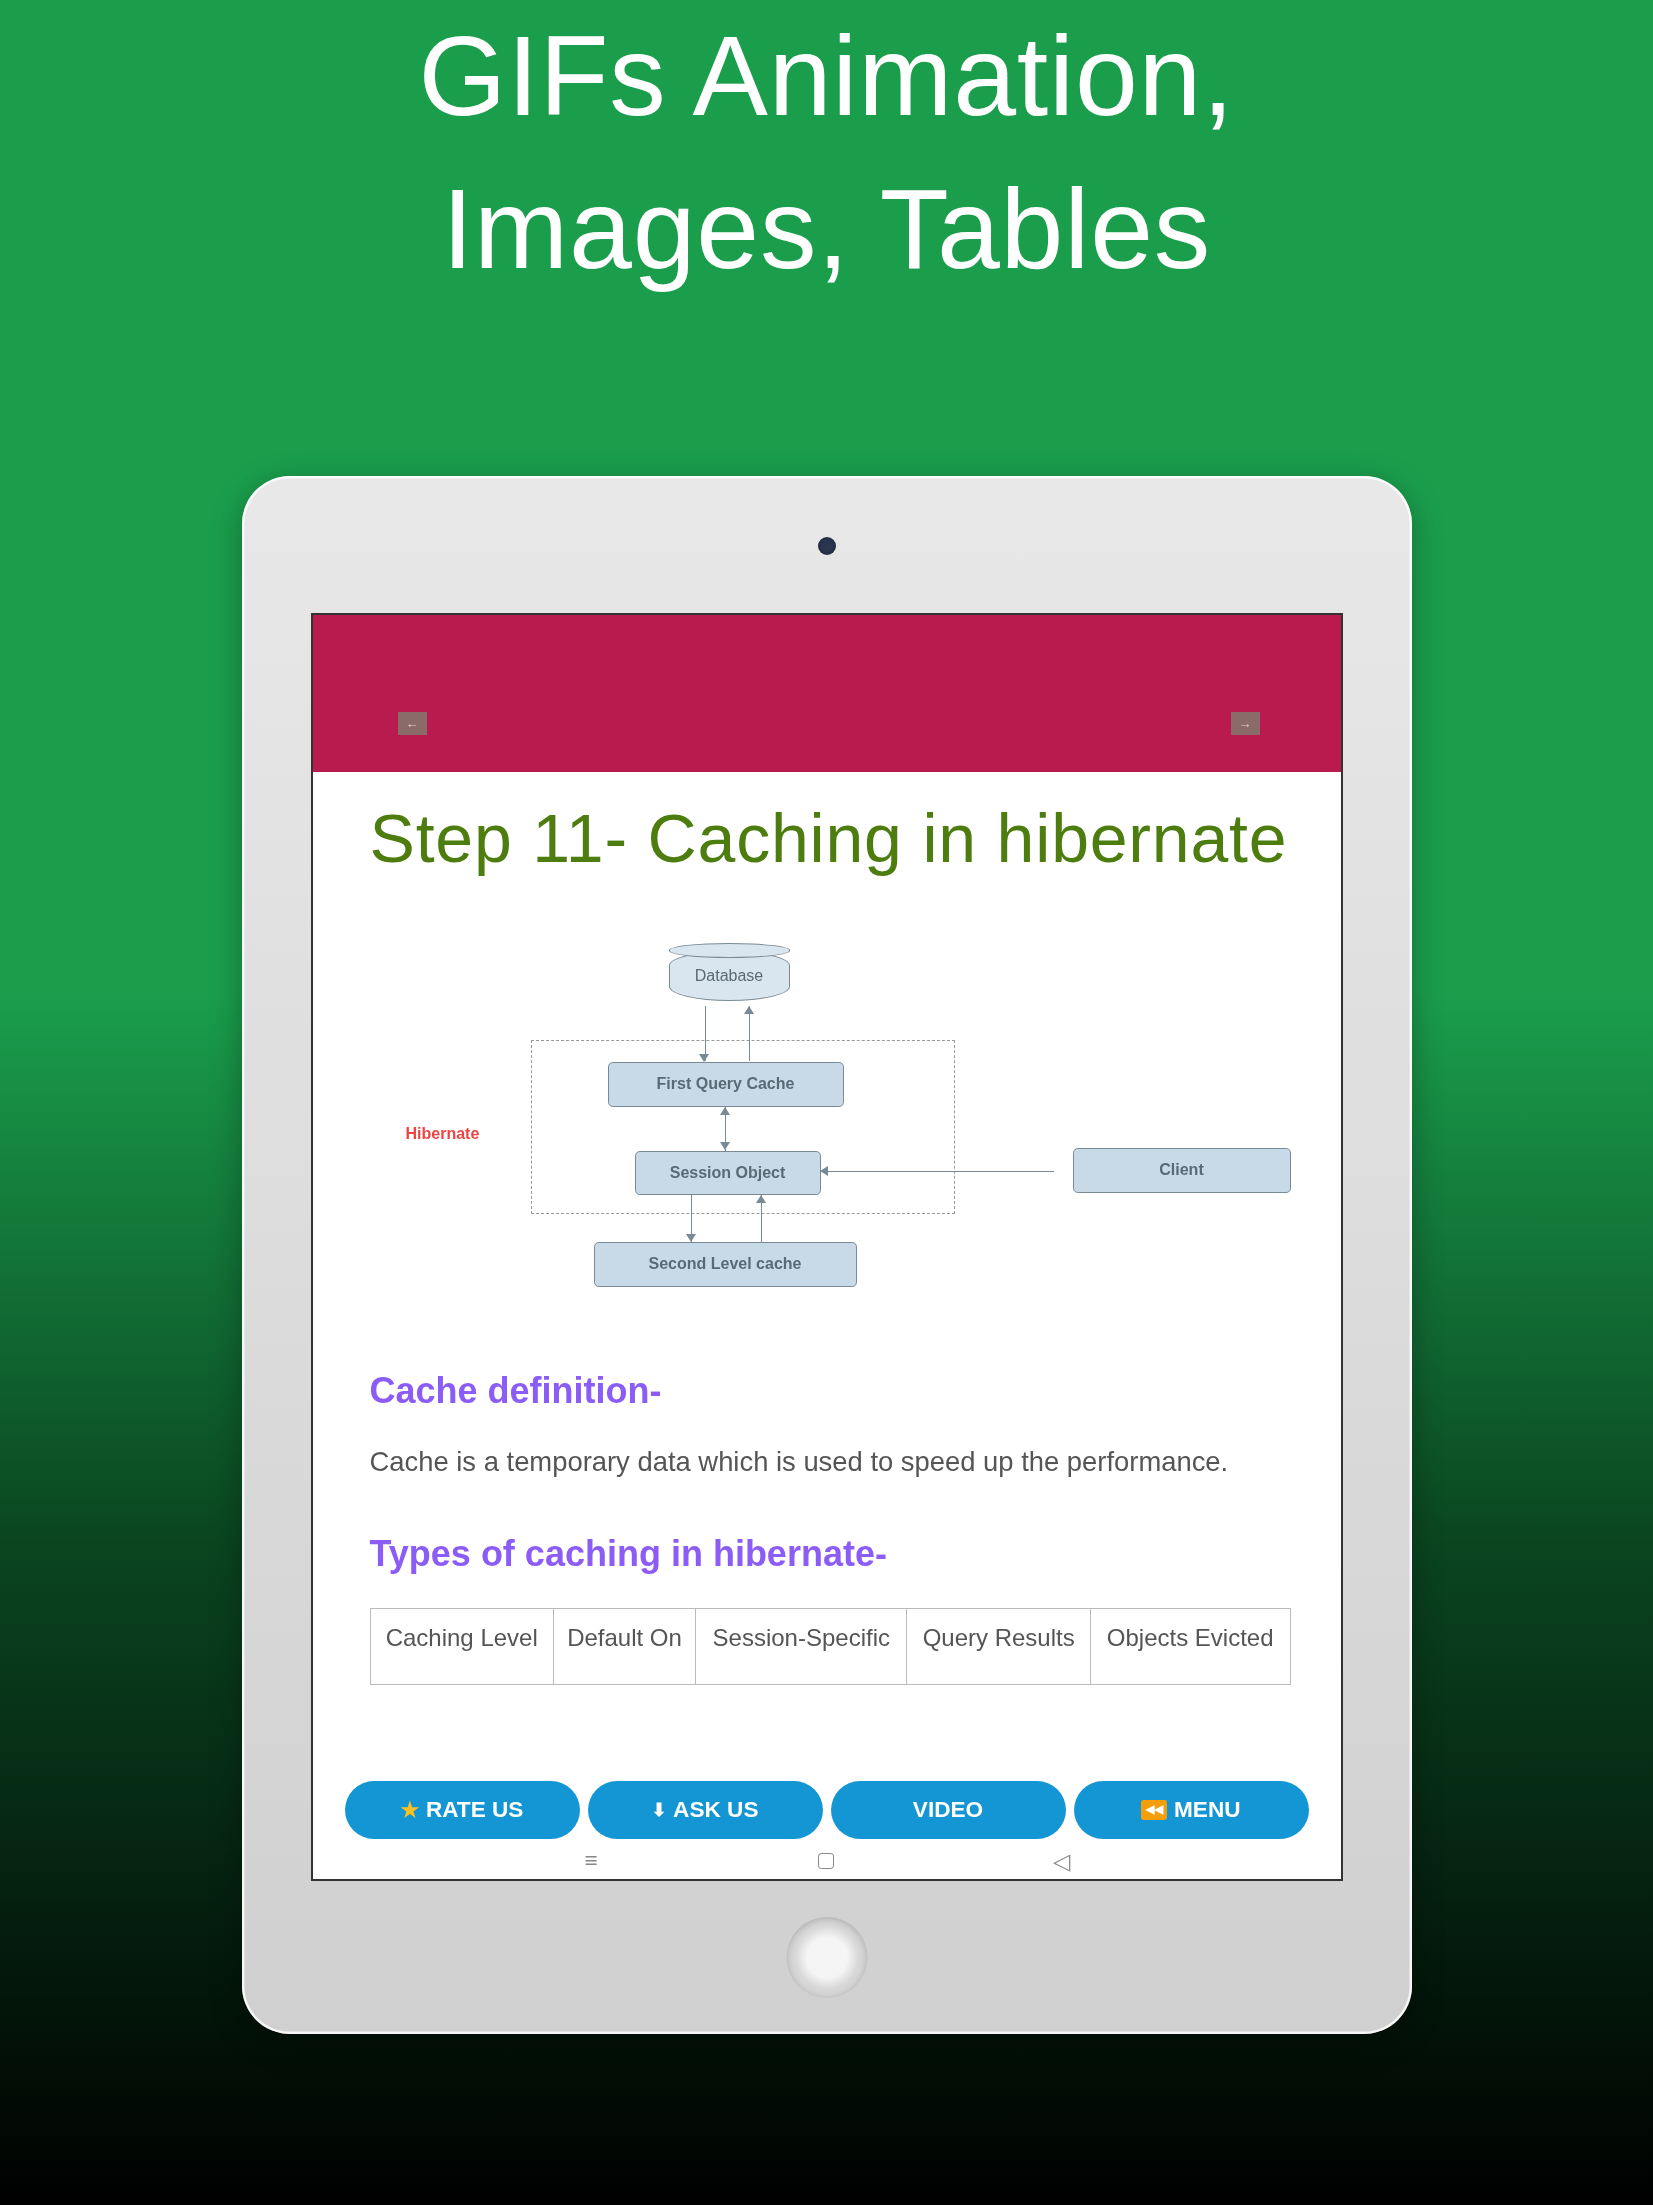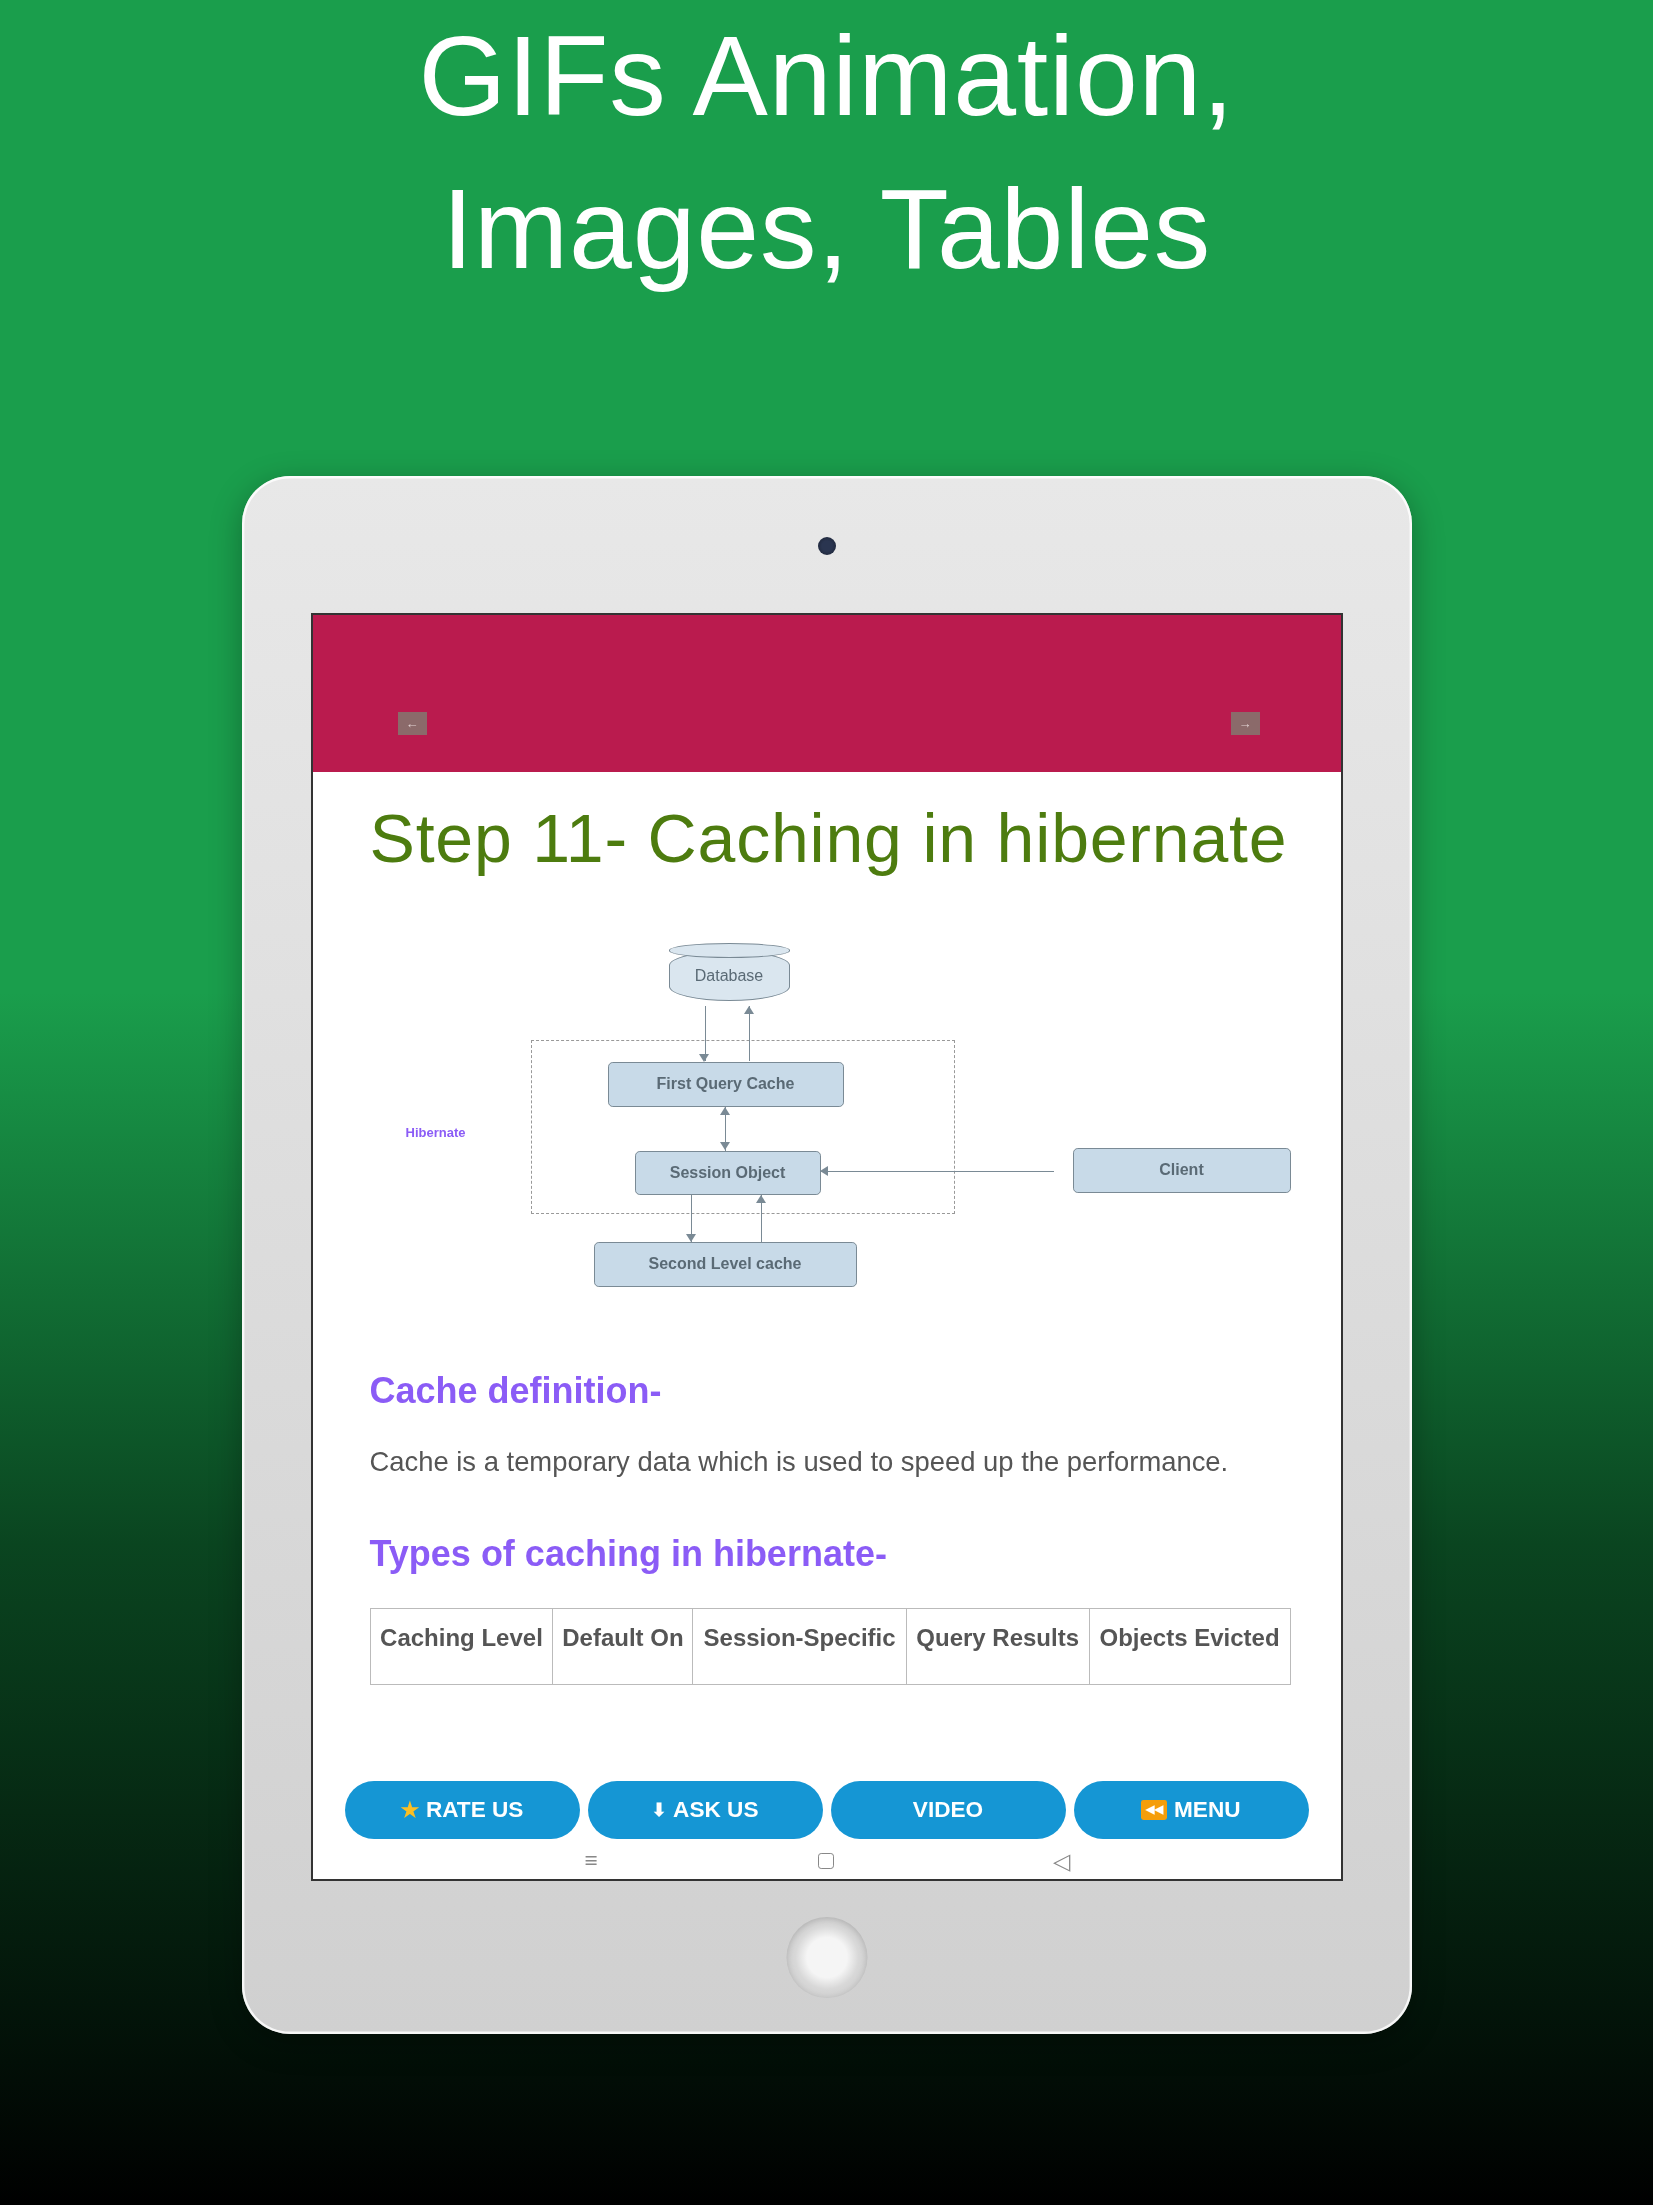--- a/index.html
+++ b/index.html
@@ -153,23 +153,23 @@
       left: 161px;
       top: 89px;
       width: 424px;
       height: 174px;
       border: 1.6px dashed #999;
     }
     .diag-hibernate {
       position: absolute;
       left: 36px;
       top: 174px;
-      font-size: 13px;
+      font-size: 16px;
       font-weight: bold;
-      color: #8b5cf6;
+      color: #ef4444;
     }
     .arrow {
       position: absolute;
       width: 1.6px;
       background: #7a8a95;
     }
     .section-h {
       font-size: 36px;
       font-weight: 700;
       color: #8b5cf6;
@@ -186,21 +186,21 @@
       margin-top: 32px;
     }
     .cache-table {
       width: 100%;
       border-collapse: collapse;
     }
     .cache-table th {
       border: 1.6px solid #bbb;
       padding: 14.5px 6.5px 32px 6.5px;
       font-size: 24px;
-      font-weight: 700;
+      font-weight: 400;
       color: #555;
       text-align: center;
       vertical-align: top;
       line-height: 1.15;
     }
     .bottom-bar {
       position: absolute;
       bottom: 40px;
       left: 32px;
       right: 32px;

